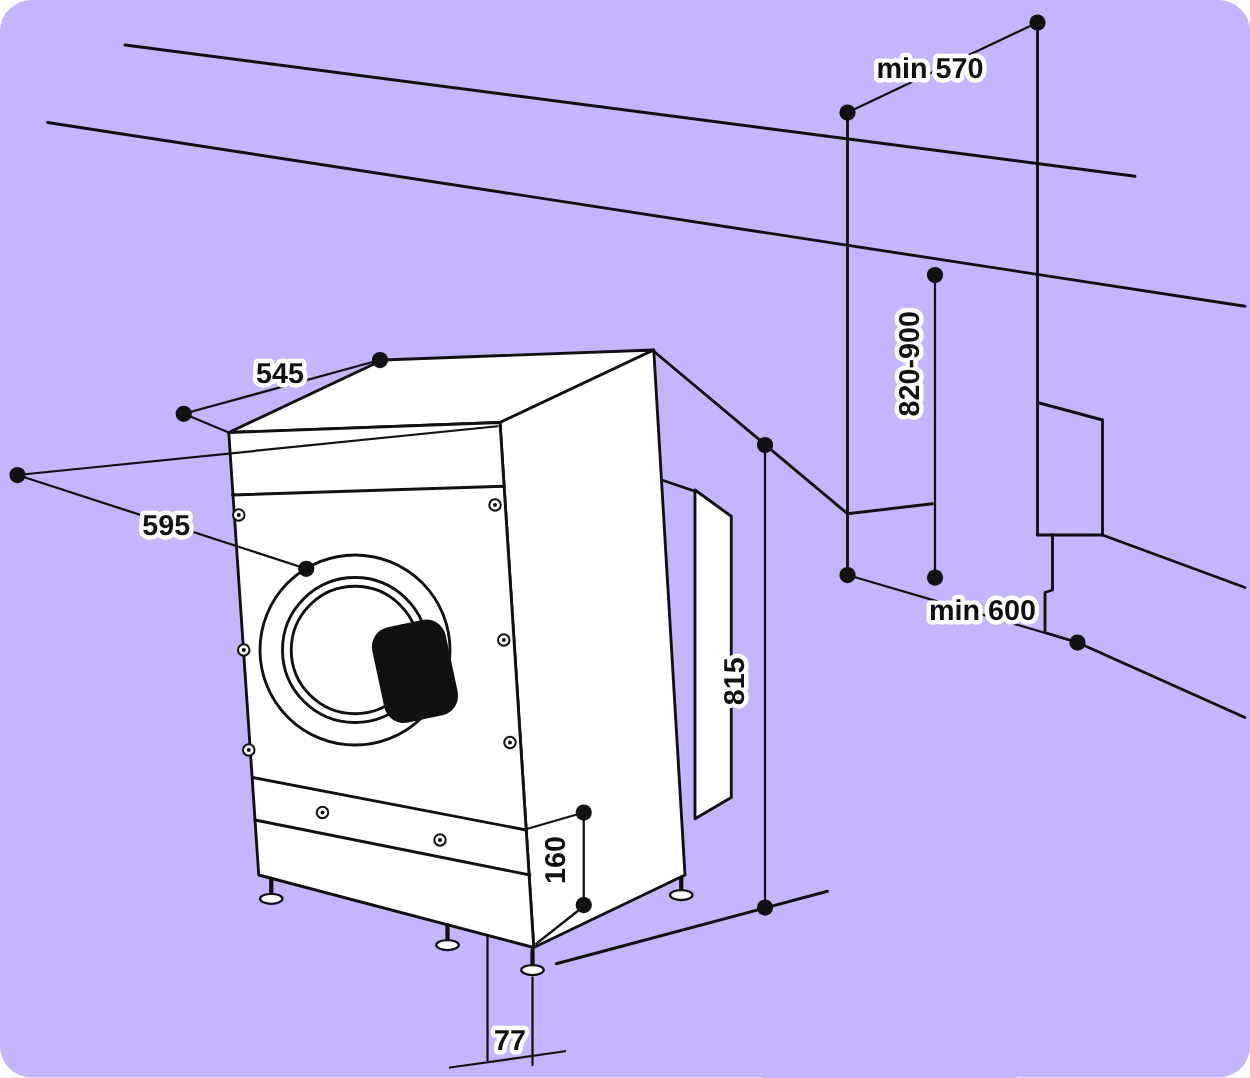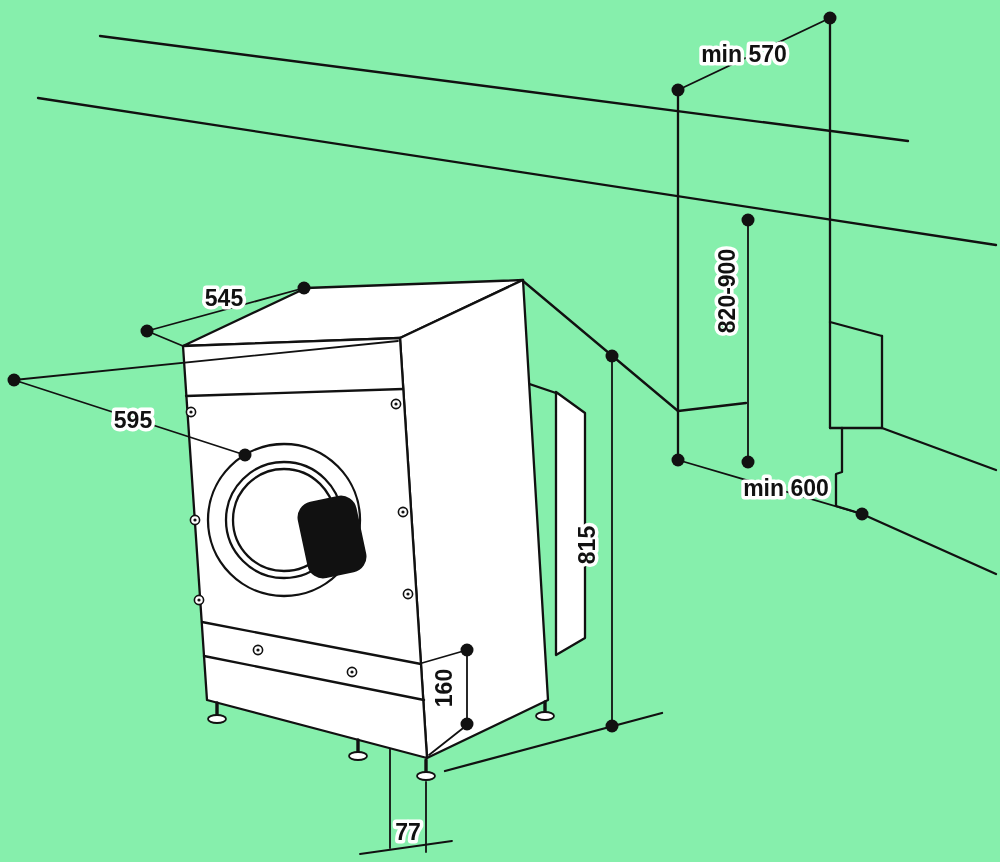--- a/index.html
+++ b/index.html
@@ -4,22 +4,23 @@
 <style>
   html, body {
     margin: 0;
     padding: 0;
     background: #ffffff;
   }
   .stage {
     width: 1000px;
     height: 862px;
     position: relative;
-    background: #86efac;
+    background: #c4b5fd;
     overflow: hidden;
+    border-radius: 25px;
   }
   svg { display: block; }
   .struct {
     stroke: #111111;
     stroke-width: 2.3;
     fill: none;
     stroke-linecap: round;
     stroke-linejoin: round;
   }
   .face {

